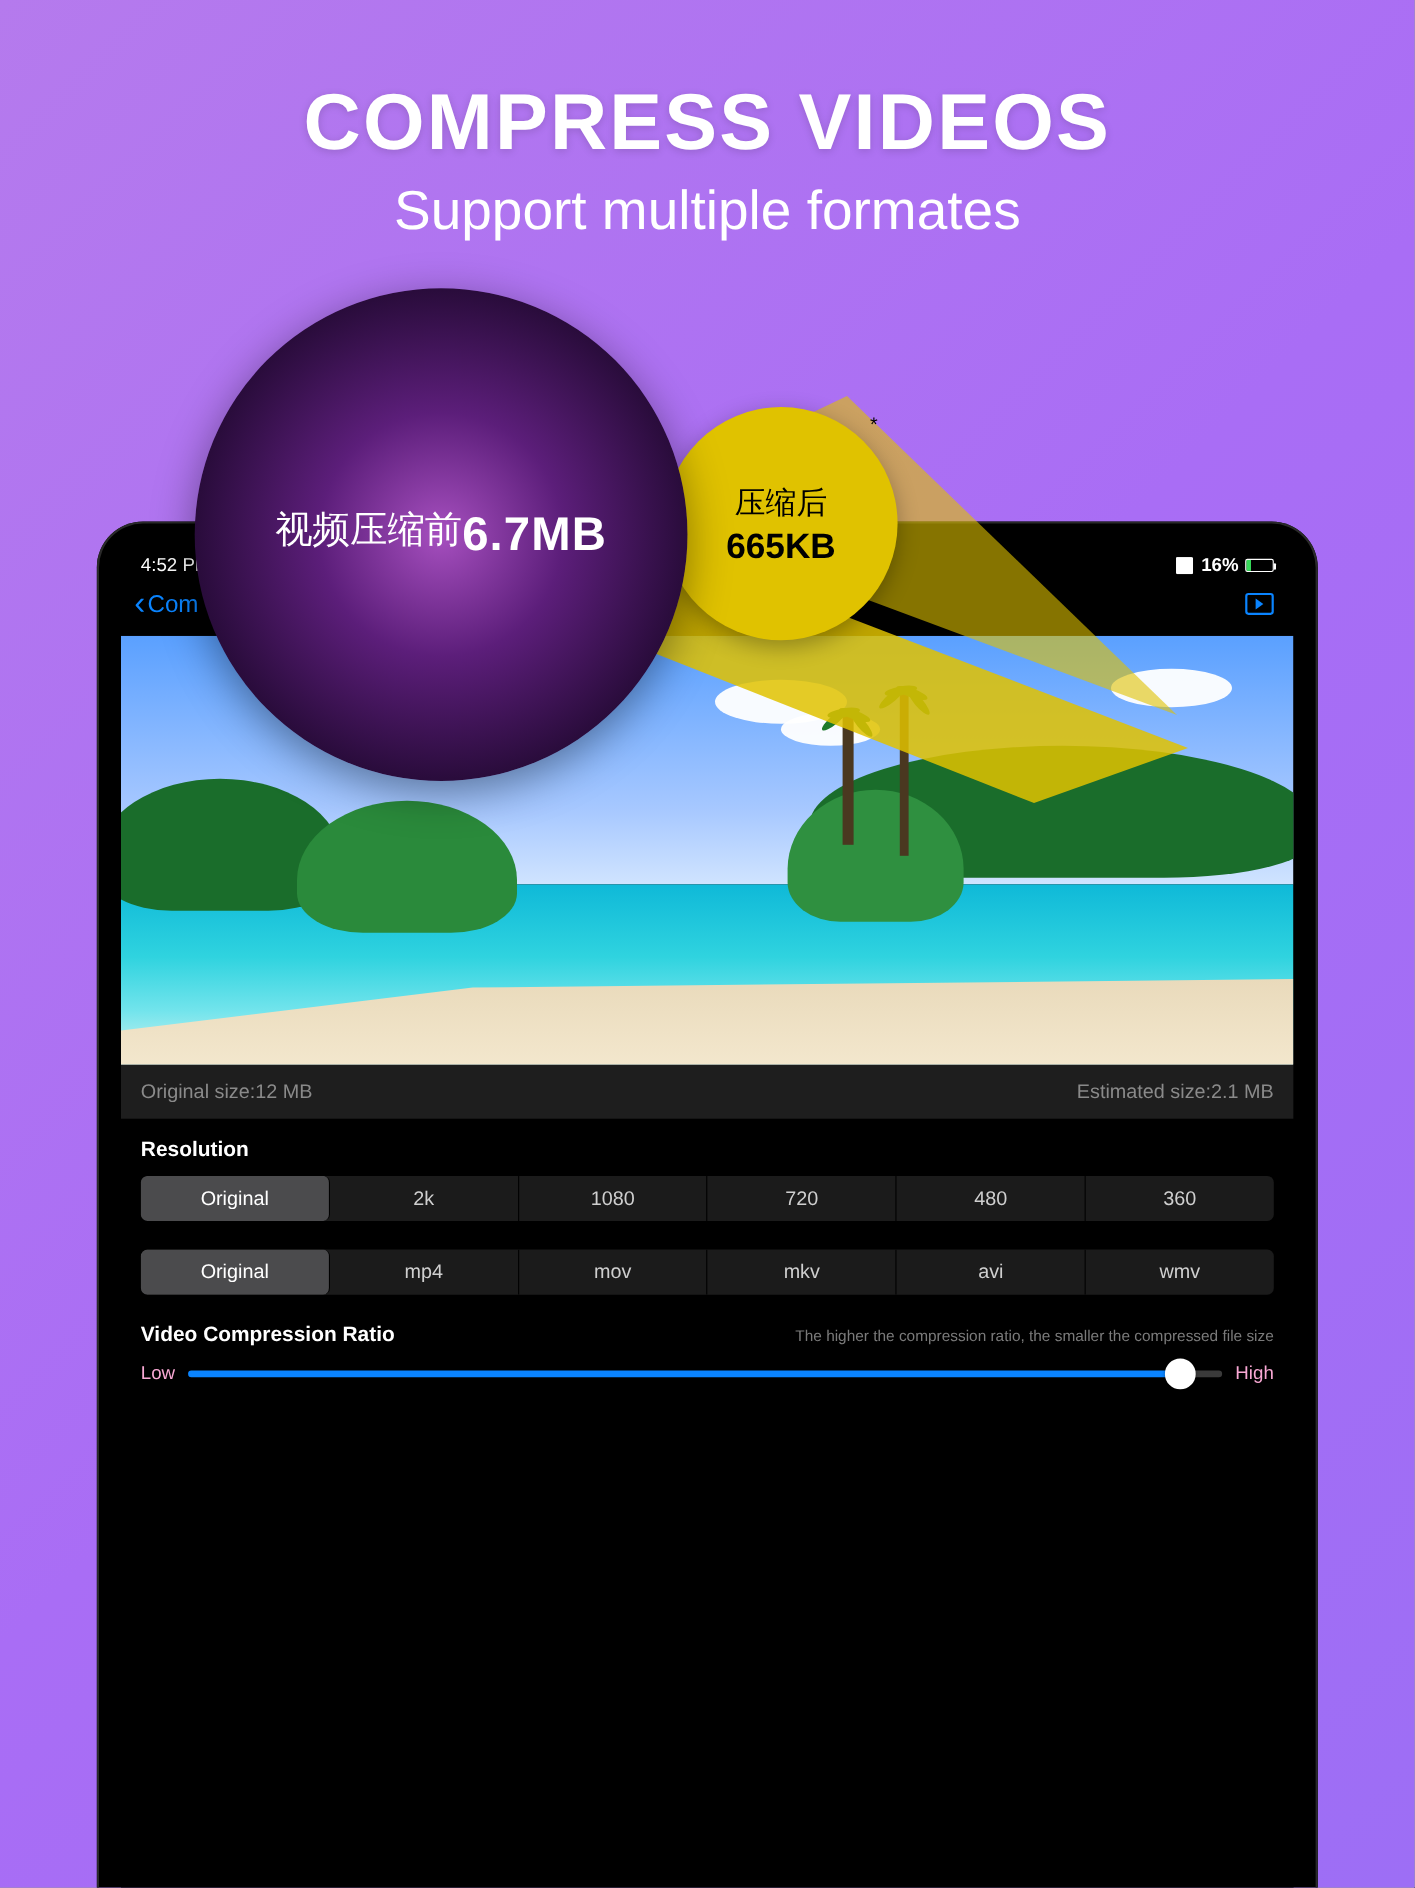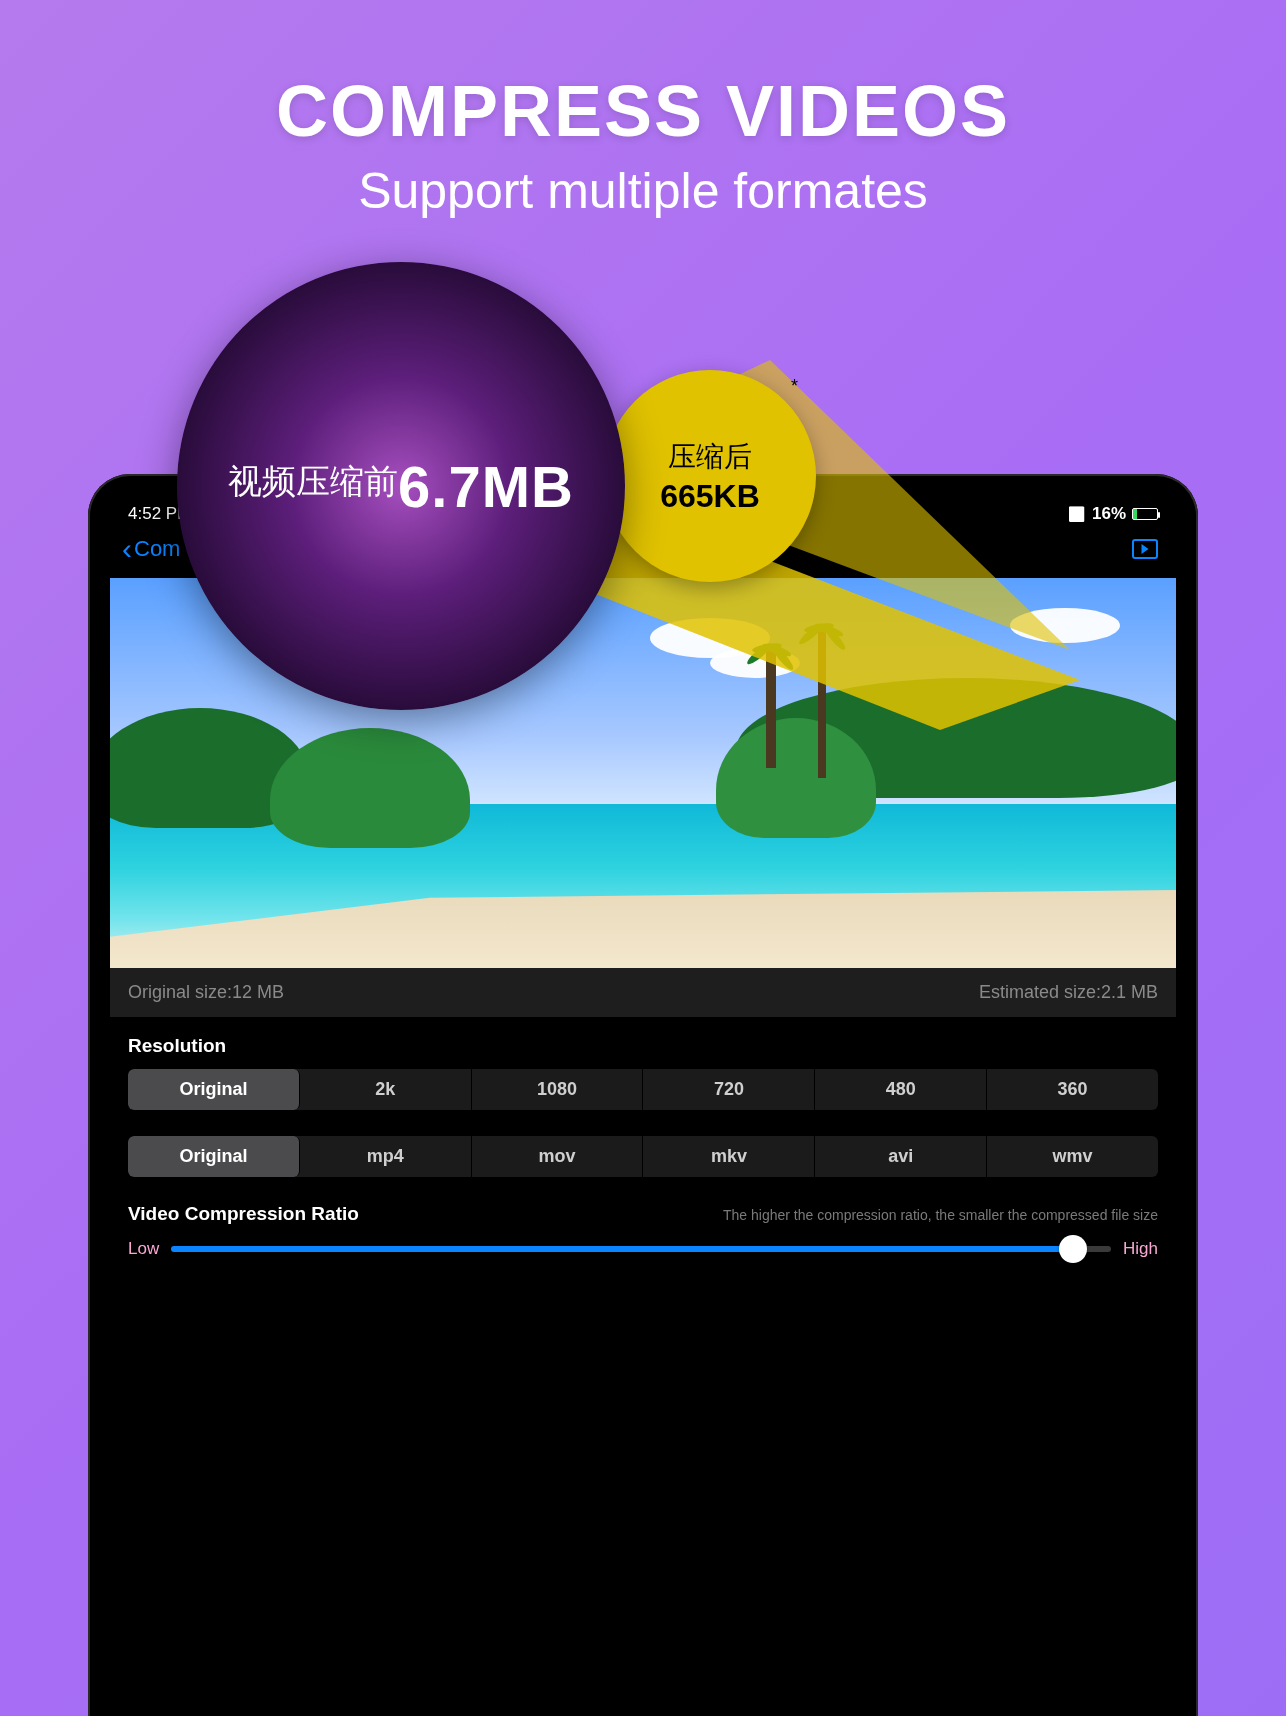--- a/index.html
+++ b/index.html
@@ -133,21 +133,20 @@
     border-radius: 6px;
     overflow: hidden;
   }
   .segmented .opt {
     flex: 1;
     text-align: center;
     padding: 10px 0;
     font-size: 18px;
     color: #cfcfcf;
     border-right: 1px solid #000;
-    font-weight: bold;
   }
   .segmented .opt:last-child { border-right: none; }
   .segmented .opt.selected {
     background: #4b4b4d;
     color: #fff;
     border-radius: 6px;
   }
 
   .ratio-header {
     display: flex;
@@ -184,21 +183,21 @@
     border-radius: 50%;
     background: radial-gradient(circle at 50% 50%, #a64fbf 0%, #5c1e7a 35%, #2a0c3c 70%, #130520 100%);
     box-shadow: 0 10px 40px rgba(0,0,0,0.4);
     display: flex;
     flex-direction: row;
     justify-content: center;
     align-items: center;
     z-index: 5;
   }
   .big-circle .lbl { color: #fff; font-size: 34px; margin-bottom: 8px; }
-  .big-circle .val { color: #fff; font-size: 58px; font-weight: 900; letter-spacing: 1px; }
+  .big-circle .val { color: #fff; font-size: 43px; font-weight: 900; letter-spacing: 1px; }
 
   .small-circle {
     position: absolute;
     left: 604px;
     top: 370px;
     width: 212px;
     height: 212px;
     border-radius: 50%;
     background: #e0c200;
     box-shadow: 0 6px 20px rgba(0,0,0,0.3);

